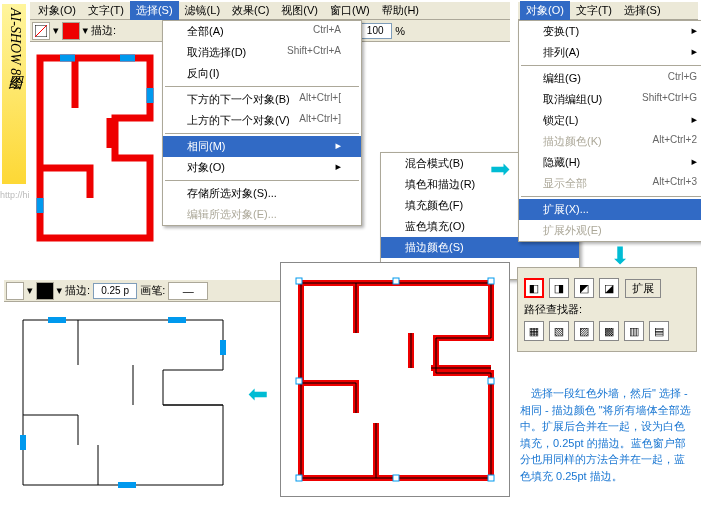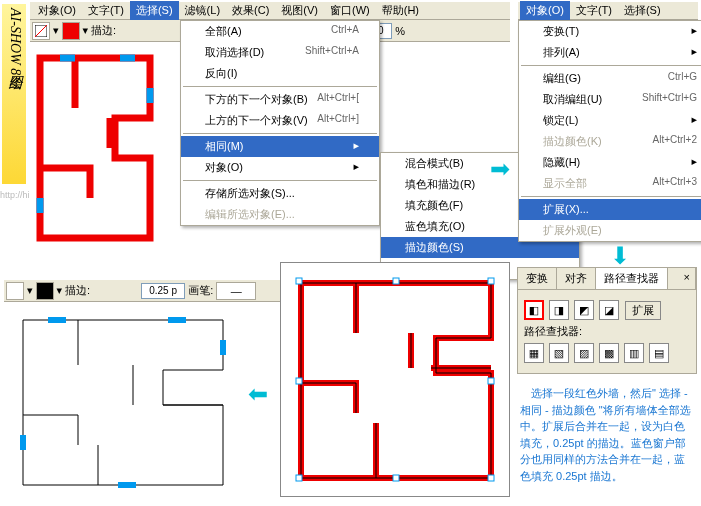--- a/index.html
+++ b/index.html
@@ -57,21 +57,21 @@
     </span>
   <span>▾</span>
   <span class="tb-btn" style="background:#e00"></span>
   <span>▾</span>
   <span>描边:</span>
   <span style="margin-left:200px">透明度:</span>
   <input class="num" value="100" style="">
   <span>%</span>
 </div>
 
-<div class="dropdown" style="left:180px;top:20px;width:186px">
+<div class="dropdown" style="left:162px;top:20px;width:186px">
   <div class="dd-item">
       <span>全部(A)</span>
       <span class="shortcut">Ctrl+A</span>
     </div>
   <div class="dd-item">
       <span>取消选择(D)</span>
       <span class="shortcut">Shift+Ctrl+A</span>
     </div>
   <div class="dd-item">
       <span>反向(I)</span>
@@ -182,21 +182,21 @@
     <path d="M30 10 h15 M90 10 h15 M120 40 v15 M10 150 v15"></path>
   </g>
 </svg>
 
 <div class="toolbar" style="position:absolute;left:4px;top:280px;width:280px">
   <span class="tb-btn" style="background:#fff"></span>
   <span>▾</span>
   <span class="tb-btn" style="background:#000"></span>
   <span>▾</span>
   <span>描边:</span>
-  <input class="num" style="width: 44px; margin-left: 48px;" value="0.25 p">
+  <input class="num" style="width: 44px;" value="0.25 p">
   <span>画笔:</span>
   <span class="tb-btn" style="width:40px">—</span>
 </div>
 
 <svg class="canvas" style="left:8px;top:305px" width="230" height="195">
   <g stroke="#000" stroke-width="1" fill="#fff">
     <path d="M15 15 h200 v50 h-60 v35 h60 v80 h-200 z" fill="none" stroke-width="5" stroke="#fff"></path>
     <path d="M15 15 h200 v50 h-60 v35 h60 v80 h-200 z" fill="none"></path>
     <path d="M70 15 v45 M125 60 v40 M15 110 h55 v30 M155 100 h60 M90 140 v40"></path>
   </g>
@@ -222,26 +222,20 @@
       <rect x="207" y="15" width="6" height="6"></rect>
       <rect x="15" y="115" width="6" height="6"></rect>
       <rect x="207" y="115" width="6" height="6"></rect>
       <rect x="15" y="212" width="6" height="6"></rect>
       <rect x="112" y="212" width="6" height="6"></rect>
       <rect x="207" y="212" width="6" height="6"></rect>
     </g>
 </svg>
 
 <div class="panel" style="left:517px;top:267px;width:180px">
-  <div class="panel-tabs">
-    <span>变换</span>
-    <span>对齐</span>
-    <span class="active">路径查找器</span>
-    <span style="margin-left:auto;padding:3px 5px">×</span>
-  </div>
   <div class="panel-body">
     <div style="margin:4px 0">
       <span class="sq-btn sel">◧</span>
       <span class="sq-btn">◨</span>
       <span class="sq-btn">◩</span>
       <span class="sq-btn">◪</span>
       <button style="margin-left:1px;padding:1px 6px;border:1px solid #888;background:#ece9d8">扩展</button>
     </div>
     <div>路径查找器:</div>
     <div style="margin:4px 0">

